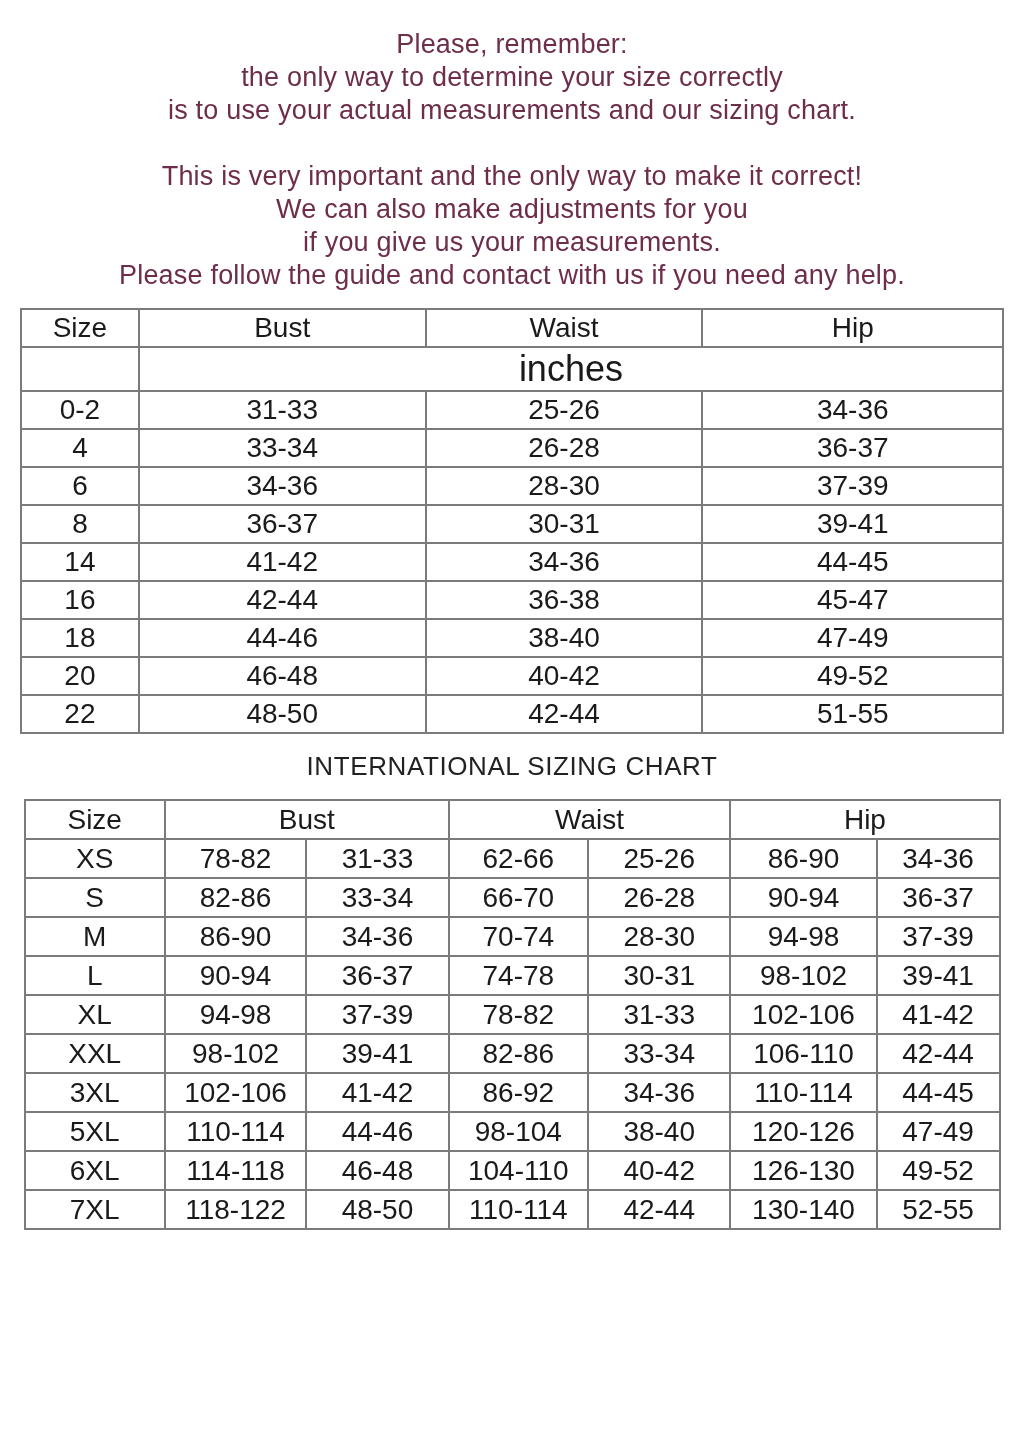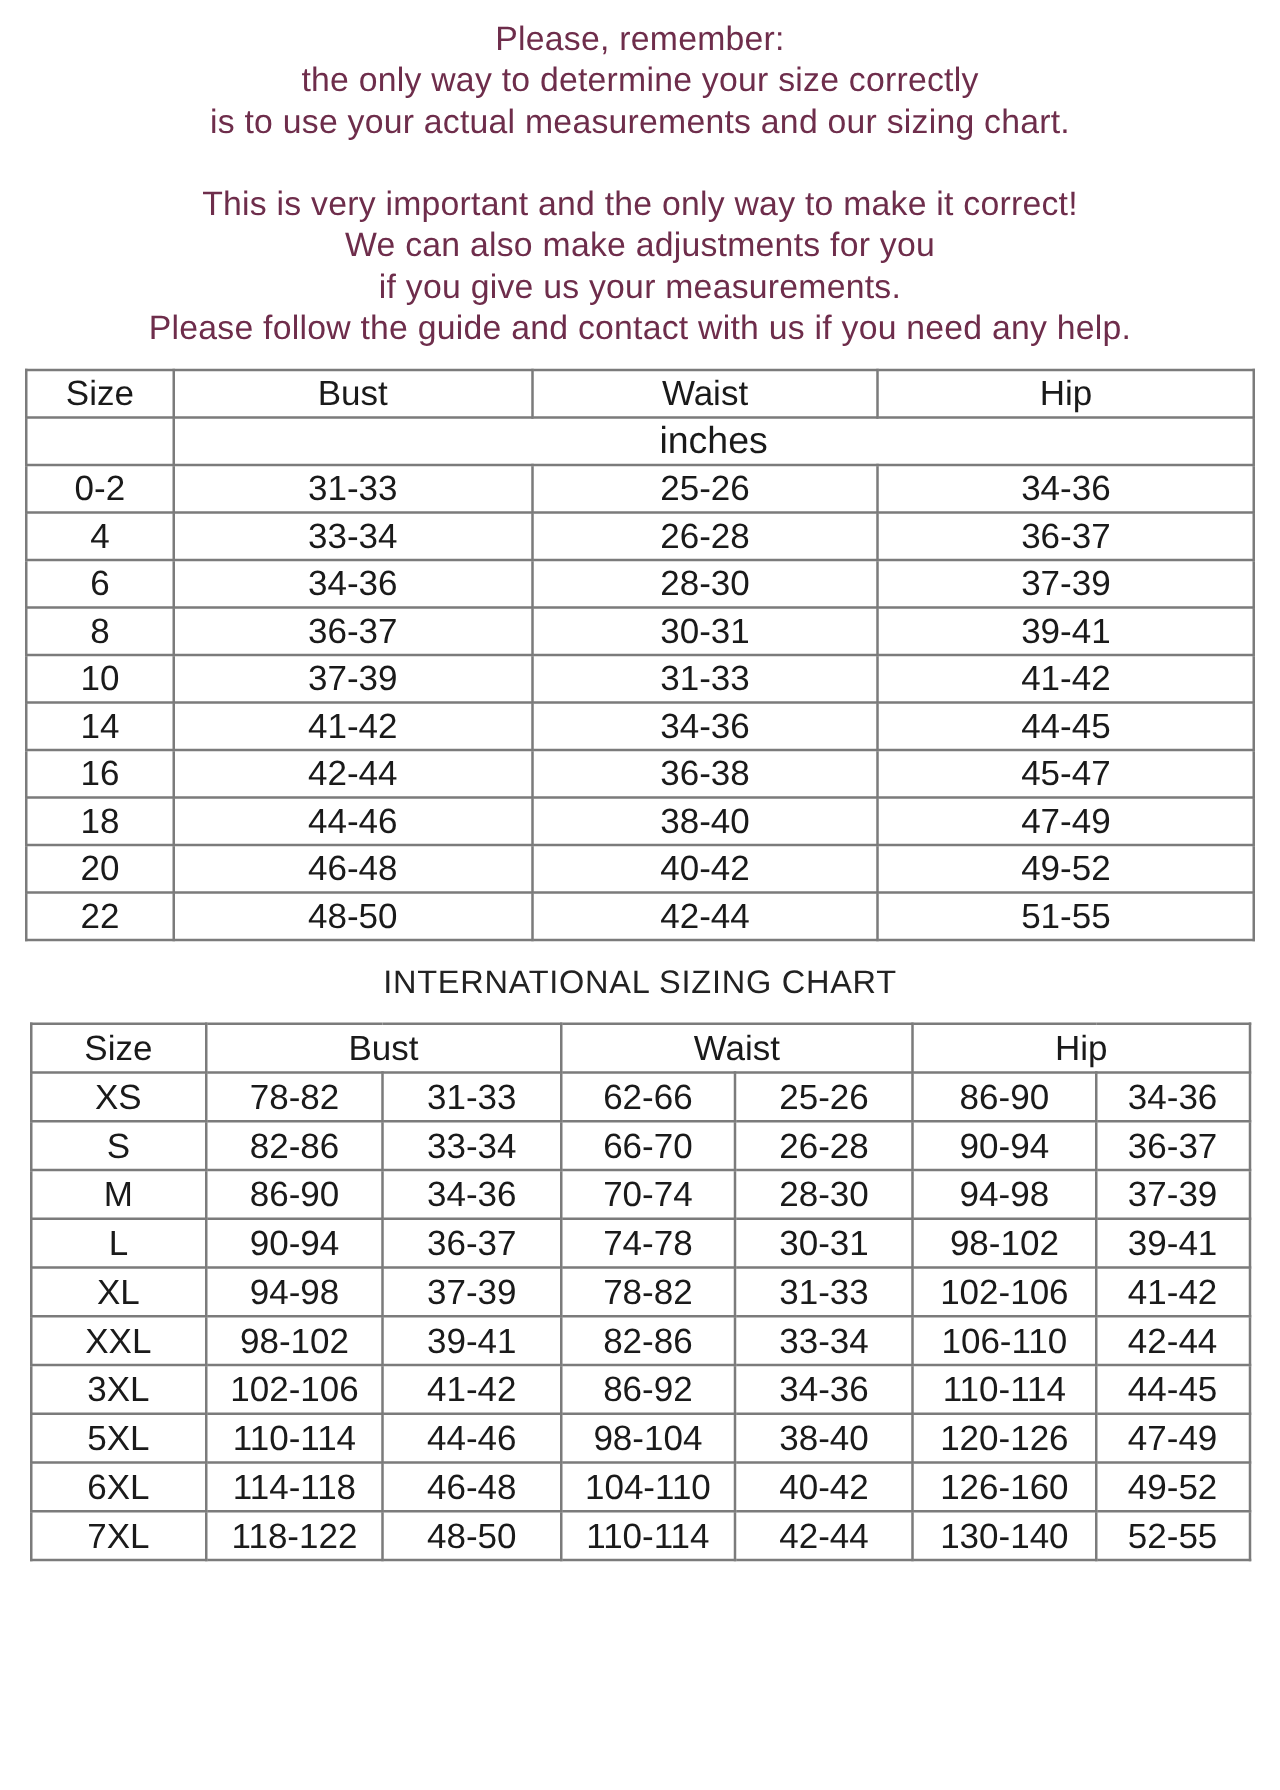--- a/index.html
+++ b/index.html
@@ -14,21 +14,21 @@
     background: #ffffff;
     width: 1024px;
   }
   body {
     height: 1432px;
     font-family: "Liberation Sans", sans-serif;
     color: var(--table-text);
     overflow: hidden;
   }
   .intro {
-    padding-top: 15px;
+    padding-top: 28px;
     text-align: center;
     color: var(--intro-color);
     font-size: 27px;
     line-height: 33px;
     font-weight: normal;
     letter-spacing: 0.2px;
   }
   .intro .para2 { margin-top: 33px; text-align: center; }
   .chart-title {
     margin: 27px 0 1px 0;
@@ -53,21 +53,21 @@
     text-align: center;
     vertical-align: middle;
     font-weight: normal;
     font-size: 28px;
     padding: 0;
     overflow: hidden;
     white-space: nowrap;
   }
   table.us-table th, table.us-table td { height: 38px; }
   table.intl-table th, table.intl-table td { height: 39px; }
-  .unit-row td { font-size: 30px; }
+  .unit-row td { font-size: 36px; }
 </style>
 </head>
 <body>
 
 <div class="page">
 
   <section class="intro">
     <div>Please, remember:</div>
     <div>the only way to determine your size correctly</div>
     <div>is to use your actual measurements and our sizing chart.</div>
@@ -118,26 +118,20 @@
           <td>28-30</td>
           <td>37-39</td>
         </tr>
         <tr>
           <td>8</td>
           <td>36-37</td>
           <td>30-31</td>
           <td>39-41</td>
         </tr>
         <tr>
-          <td>10</td>
-          <td>37-39</td>
-          <td>31-33</td>
-          <td>41-42</td>
-        </tr>
-        <tr>
           <td>14</td>
           <td>41-42</td>
           <td>34-36</td>
           <td>44-45</td>
         </tr>
         <tr>
           <td>16</td>
           <td>42-44</td>
           <td>36-38</td>
           <td>45-47</td>
@@ -255,21 +249,21 @@
           <td>38-40</td>
           <td>120-126</td>
           <td>47-49</td>
         </tr>
         <tr>
           <td>6XL</td>
           <td>114-118</td>
           <td>46-48</td>
           <td>104-110</td>
           <td>40-42</td>
-          <td>126-160</td>
+          <td>126-130</td>
           <td>49-52</td>
         </tr>
         <tr>
           <td>7XL</td>
           <td>118-122</td>
           <td>48-50</td>
           <td>110-114</td>
           <td>42-44</td>
           <td>130-140</td>
           <td>52-55</td>

